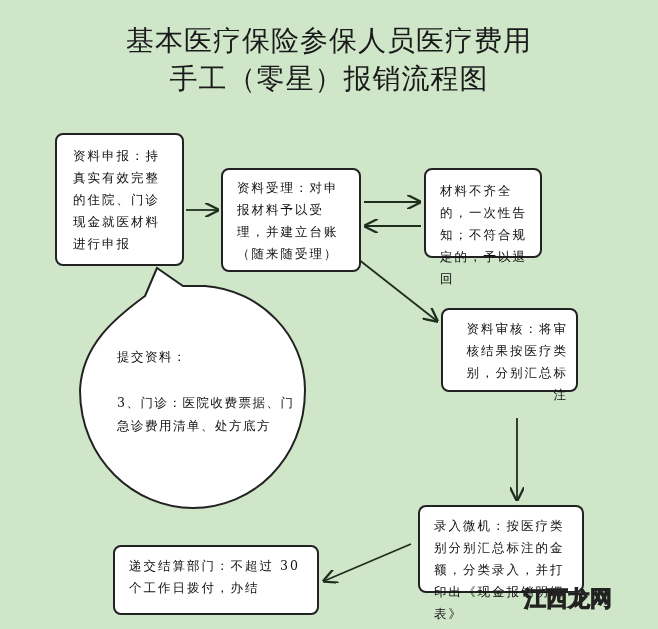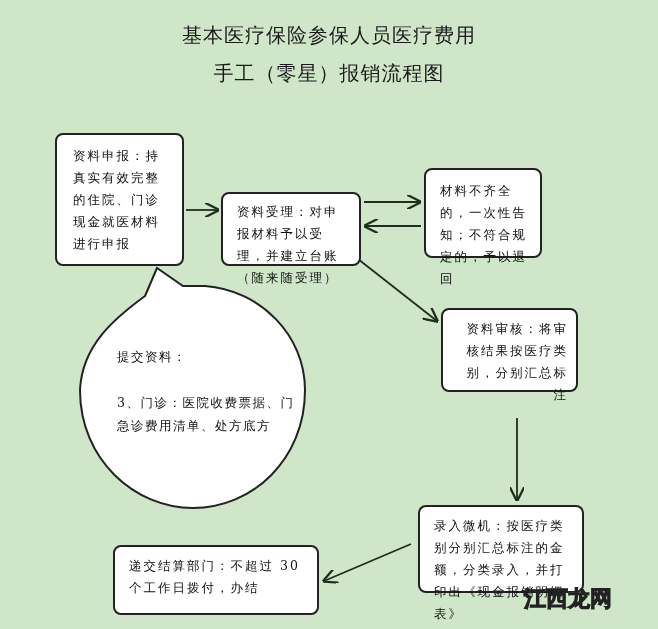--- a/index.html
+++ b/index.html
@@ -5,34 +5,34 @@
   html, body { margin: 0; padding: 0; }
   body {
     width: 658px; height: 629px; position: relative; overflow: hidden;
     background: #cfe6c9;
     font-family: "DejaVu Serif", "Liberation Serif", serif;
     color: #111;
   }
   .title {
     position: absolute; left: 0; width: 658px; text-align: center;
     font-family: "DejaVu Sans", "Liberation Sans", sans-serif;
-    font-size: 20px; color: #1a1a1a; letter-spacing: 1px;
+    font-size: 28px; color: #1a1a1a; letter-spacing: 1px;
   }
   #t1 { top: 22px; }
   #t2 { top: 60px; }
   svg.lines { position: absolute; left: 0; top: 0; }
   .box {
     position: absolute; background: #fff;
     border: 2px solid #222; border-radius: 8px;
     box-sizing: border-box;
     font-size: 12.5px; line-height: 22px; letter-spacing: 2px;
     padding: 6px 10px; white-space: pre-line; word-break: break-all;
   }
   #box-submit { left: 55px; top: 133px; width: 129px; height: 133px; padding: 10px 10px 6px 16px; }
-  #box-accept { left: 221px; top: 168px; width: 140px; height: 74px; padding: 7px 10px 4px 14px; margin-top: 24px; }
+  #box-accept { left: 221px; top: 168px; width: 140px; height: 104px; padding: 7px 10px 4px 14px; }
   #box-incomplete { left: 424px; top: 168px; width: 118px; height: 90px; padding: 10px 8px 4px 14px; }
   #box-review { left: 441px; top: 308px; width: 137px; height: 84px; padding: 8px 8px 4px 14px; text-align: right; }
   #box-entry { left: 418px; top: 505px; width: 166px; height: 88px; padding: 8px 8px 4px 14px; }
   #box-settle { left: 113px; top: 545px; width: 206px; height: 70px; padding: 8px 8px 4px 14px; }
   .bubble-text {
     position: absolute; left: 117px; top: 322px; width: 180px;
     font-size: 12.5px; line-height: 23px; letter-spacing: 1.5px; white-space: pre-line;
   }
   .watermark {
     position: absolute; left: 524px; top: 584px;

